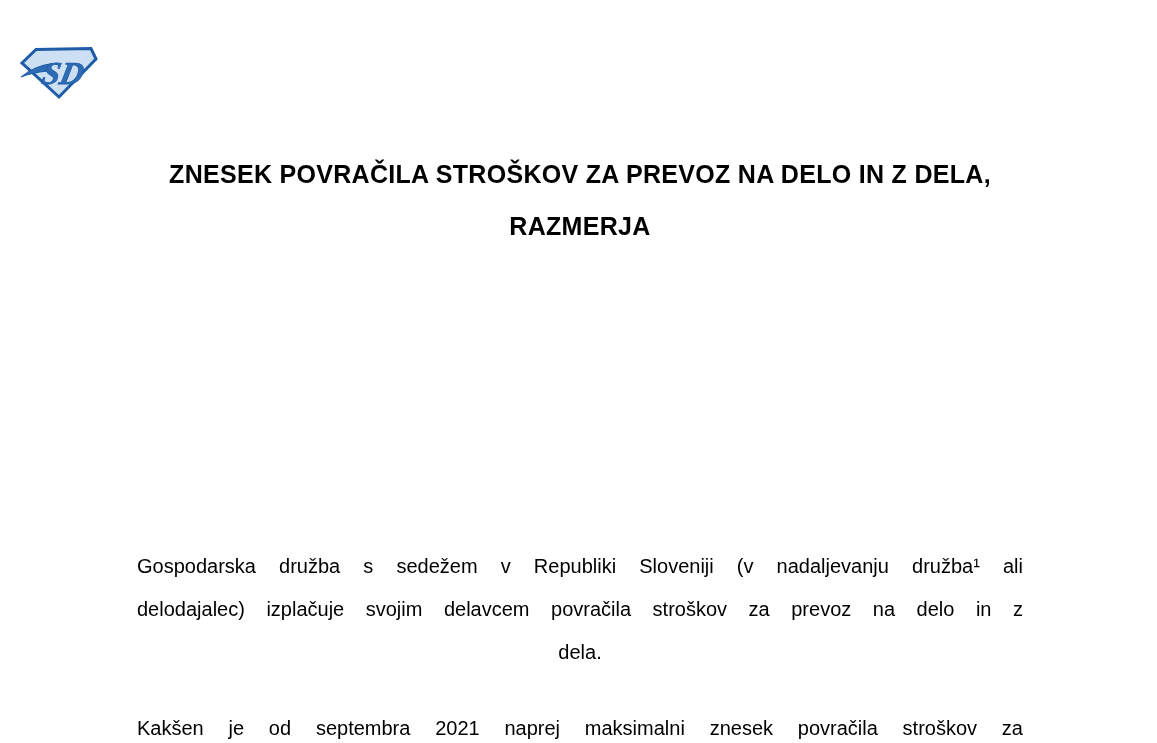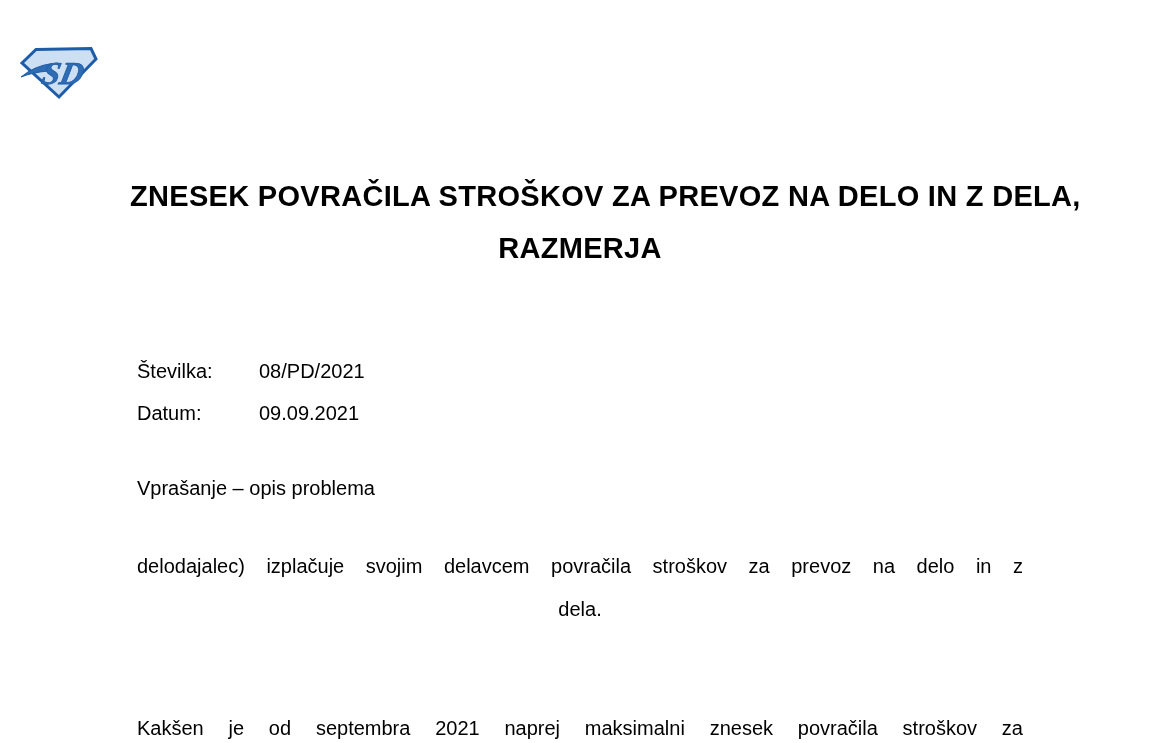--- a/index.html
+++ b/index.html
@@ -25,23 +25,23 @@
   #logo {
     position: absolute;
     left: 20px;
     top: 46px;
     width: 78px;
     height: 55px;
   }
   #title {
     position: absolute;
     left: 130px;
-    top: 170px;
+    top: 148px;
     width: 900px;
-    font-size: 29px;
+    font-size: 25px;
     font-weight: bold;
     line-height: 52px;
     text-align: center;
     letter-spacing: 0.3px;
   }
   .tline { white-space: nowrap; }
   #meta {
     position: absolute;
     left: 137px;
     top: 359px;
@@ -97,32 +97,24 @@
     <path d="M2,17 L16,3.5 L71,2.5 L76,13 L39,51 Z" fill="#cddff3" stroke="#1e5ca8" stroke-width="3" stroke-linejoin="miter"></path>
     <path d="M1,31 Q14,20 32,17.5 L28,25 Q12,26.5 1,31 Z" fill="#2e6cb4" stroke="#1e5ca8" stroke-width="1"></path>
     <text x="0" y="0" transform="translate(41,38) skewX(-12)" font-family="Liberation Serif, serif" font-size="32" font-style="italic" font-weight="bold" text-anchor="middle" fill="#2e6cb4" stroke="#1e5ca8" stroke-width="0.8">SD</text>
   </svg>
 
   <div id="title">
     <div class="tline">ZNESEK POVRAČILA STROŠKOV ZA PREVOZ NA DELO IN Z DELA,</div>
     <div class="tline">RAZMERJA</div>
   </div>
 
-  <div id="meta">
-    <div class="mrow">
-      <span class="mlabel">Številka:</span><span class="mvalue">08/PD/2021</span>
-    </div>
-    <div class="mrow">
-      <span class="mlabel">Datum:</span><span class="mvalue">09.09.2021</span>
-    </div>
-  </div>
 
-  <div id="heading">Vprašanje – opis problema</div>
 
   <div id="para1">
+    <div class="pline jline">Gospodarska družba s sedežem v Republiki Sloveniji (v nadaljevanju družba¹ ali</div>
     <div class="pline jline">delodajalec) izplačuje svojim delavcem povračila stroškov za prevoz na delo in z</div>
     <div class="pline">dela.</div>
   </div>
 
   <div id="para2">
     <div class="pline jline">Kakšen je od septembra 2021 naprej maksimalni znesek povračila stroškov za</div>
   </div>
 
 </div>
 

